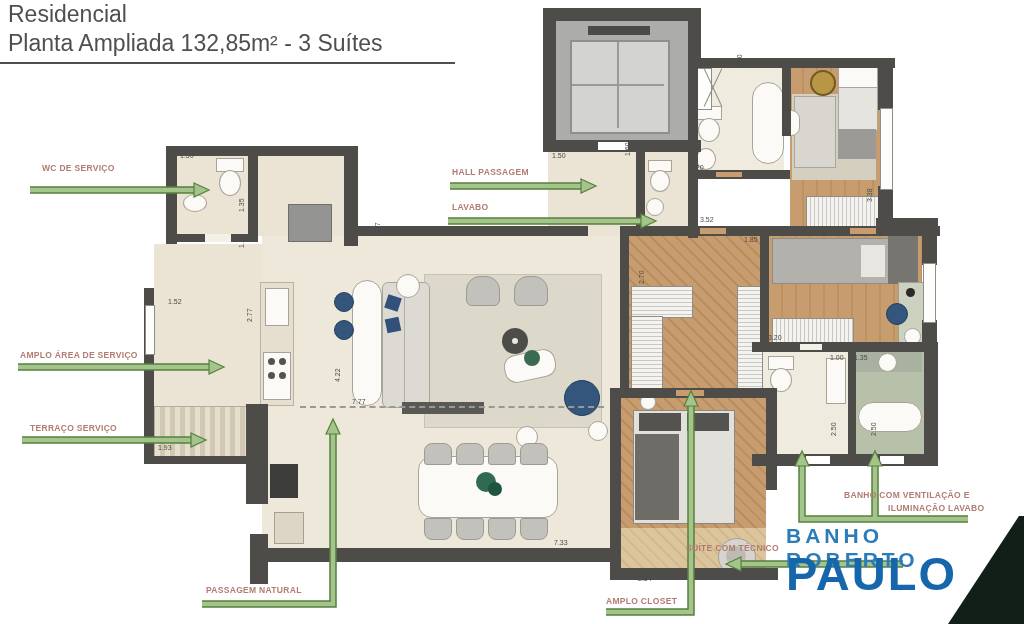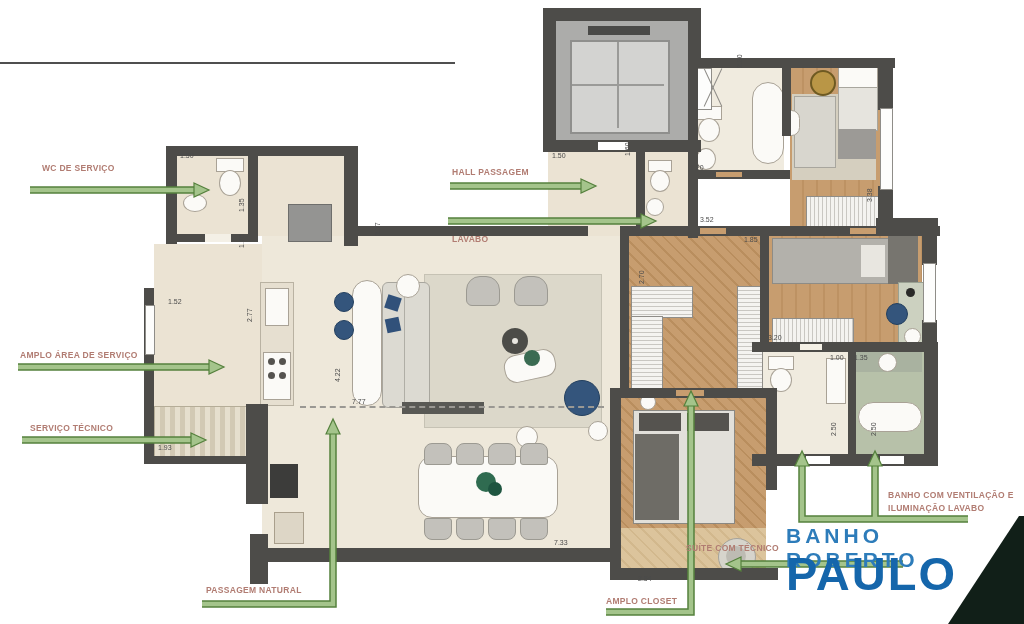--- a/index.html
+++ b/index.html
@@ -44,20 +44,24 @@
   #logo-main{position:absolute;left:786px;top:546px;font-size:47px;font-weight:bold;
              letter-spacing:2px;color:#1566ab;z-index:7;}
   svg.overlay{position:absolute;left:0;top:0;z-index:6;pointer-events:none;}
   .xline{position:absolute;background:#8f8d88;}
 </style>
 </head>
 <body>
 
 <div id="stage">
 
+  <div id="title">
+    <div>Residencial</div>
+    <div>Planta Ampliada 132,85m² - 3 Suítes</div>
+  </div>
   <div id="title-underline"></div>
 
   <div class="fl abs" style="left:556px;top:21px;width:132px;height:121px;background:#acacaa;"></div>
   <div class="fl cream" style="left:548px;top:152px;width:92px;height:84px;"></div>
   <div class="fl cream" style="left:640px;top:152px;width:50px;height:84px;"></div>
   <div class="fl cream" style="left:177px;top:156px;width:73px;height:80px;"></div>
   <div class="fl cream" style="left:258px;top:156px;width:88px;height:80px;"></div>
   <div class="fl cream" style="left:154px;top:244px;width:192px;height:162px;"></div>
   <div class="fl stripes" style="left:154px;top:406px;width:94px;height:52px;border:1px solid #b5ad98;"></div>
   <div class="fl" style="left:262px;top:236px;width:358px;height:314px;background:#eee8da;"></div>
@@ -248,27 +252,27 @@
       <span class="dim" style="left: 830px; top: 354px;">1.00</span>
       <span class="dim" style="left: 854px; top: 354px;">1.35</span>
       <span class="dim vert" style="left: 830px; top: 436px;">2.50</span>
       <span class="dim vert" style="left: 870px; top: 436px;">2.50</span>
       <span class="dim" style="left: 554px; top: 539px;">7.33</span>
       <span class="dim" style="left: 638px; top: 575px;">2.54</span>
     </div>
 
   <div class="lbl" style="left:42px;top:163px;">WC DE SERVIÇO</div>
   <div class="lbl" style="left:20px;top:350px;">AMPLO ÁREA DE SERVIÇO</div>
-  <div class="lbl" style="left:30px;top:423px;">SERVIÇO TÉCNICO</div>
+  <div class="lbl" style="left:30px;top:423px;">TERRAÇO SERVIÇO</div>
   <div class="lbl" style="left:452px;top:167px;">HALL PASSAGEM</div>
-  <div class="lbl" style="left:452px;top:202px;margin-top:32px;">LAVABO</div>
+  <div class="lbl" style="left:452px;top:202px;">LAVABO</div>
   <div class="lbl" style="left:206px;top:585px;">PASSAGEM NATURAL</div>
   <div class="lbl" style="left:606px;top:596px;">AMPLO CLOSET</div>
   <div class="lbl" style="left:686px;top:543px;">SUÍTE COM TÉCNICO</div>
-  <div class="lbl" style="left:888px;top:490px;">BANHO COM VENTILAÇÃO E</div>
+  <div class="lbl" style="left:844px;top:490px;">BANHO COM VENTILAÇÃO E</div>
   <div class="lbl" style="left:888px;top:503px;">ILUMINAÇÃO LAVABO</div>
 
   <svg class="overlay" width="1024" height="624">
     <g stroke="#55813d" stroke-width="7.5" fill="none">
       <path d="M30,190 H196"></path>
         <path d="M18,367 H211"></path>
         <path d="M22,440 H193"></path>
       <path d="M450,186 H583"></path>
         <path d="M448,221 H643"></path>
       <path d="M202,604 H333 V432"></path>

